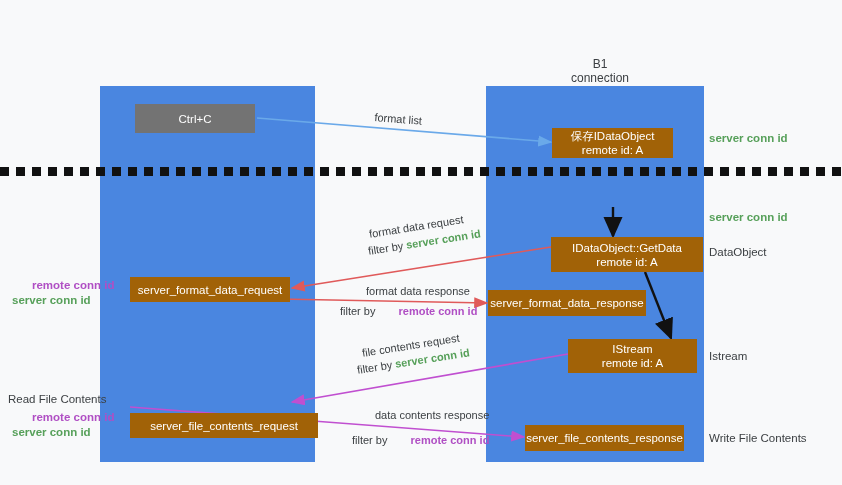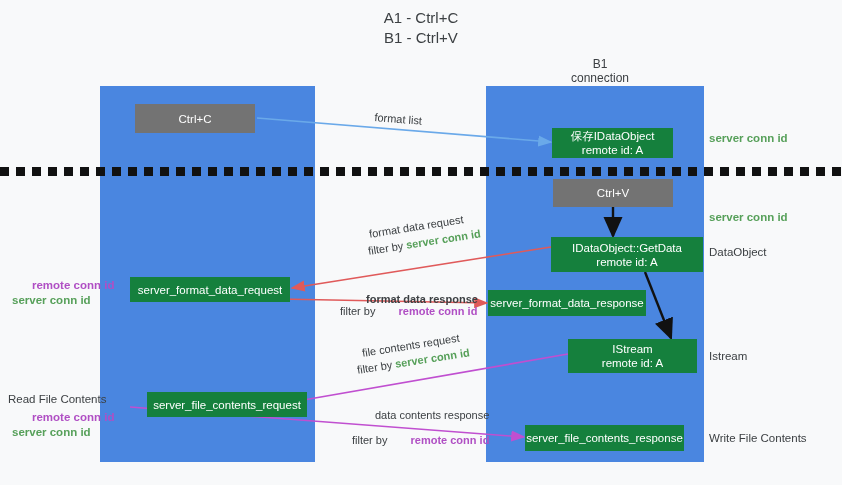--- a/index.html
+++ b/index.html
@@ -52,21 +52,21 @@
     display: flex;
     align-items: center;
     justify-content: center;
     flex-direction: column;
     color: #ffffff;
     font-size: 11.5px;
     line-height: 14px;
     text-align: center;
     padding: 2px 4px;
   }
-  .node.orange { background: #15803d; }
+  .node.orange { background: #a16207; }
   .node.green  { background: #737373; }
 
   .side-label {
     position: absolute;
     font-size: 11.5px;
     line-height: 15px;
   }
   .green-text { color: #57a05a; font-weight: bold; }
   .purple-text { color: #b04fc4; font-weight: bold; margin-left: 20px; }
   .dark-text { color: #3c4043; }
@@ -93,24 +93,20 @@
     height: 9px;
     background-image: repeating-linear-gradient(to right,
         #111111 0px, #111111 9px, rgba(0,0,0,0) 9px, rgba(0,0,0,0) 16px);
   }
 </style>
 </head>
 <body>
 
 <div id="canvas">
 
-  <div class="title-block">
-    <div>A1 - Ctrl+C</div>
-    <div>B1 - Ctrl+V</div>
-  </div>
 
   <div class="col-head" id="head-a1">
     <div>A1</div>
     <div>remote</div>
   </div>
   <div class="col-head" id="head-b1">
     <div>B1</div>
     <div>connection</div>
   </div>
 
@@ -152,43 +148,40 @@
 
   <div class="node green" style="left:135px; top:104px; width:120px; height:29px;">
     <span>Ctrl+C</span>
   </div>
 
   <div class="node orange" style="left:552px; top:128px; width:121px; height:30px;">
     <span>保存IDataObject</span>
     <span>remote id: A</span>
   </div>
 
-  <div class="node green" style="left:553px; top:179px; width:120px; height:28px;">
-    <span>Ctrl+V</span>
-  </div>
 
   <div class="node orange" style="left:551px; top:237px; width:152px; height:35px;">
     <span>IDataObject::GetData</span>
     <span>remote id: A</span>
   </div>
 
   <div class="node orange" style="left:130px; top:277px; width:160px; height:25px;">
     <span>server_format_data_request</span>
   </div>
 
   <div class="node orange" style="left:488px; top:290px; width:158px; height:26px;">
     <span>server_format_data_response</span>
   </div>
 
   <div class="node orange" style="left:568px; top:339px; width:129px; height:34px;">
     <span>IStream</span>
     <span>remote id: A</span>
   </div>
 
-  <div class="node orange" style="left:130px; top:392px; width:160px; height:25px;margin-left:17px;">
+  <div class="node orange" style="left:130px; top:413px; width:188px; height:25px;">
     <span>server_file_contents_request</span>
   </div>
 
   <div class="node orange" style="left:525px; top:425px; width:159px; height:26px;">
     <span>server_file_contents_response</span>
   </div>
 
   <div class="side-label green-text" style="left:709px; top:131px;">
     <span>server conn id</span>
   </div>
@@ -226,21 +219,21 @@
     <span>format list</span>
   </div>
 
   <div class="edge-label" style="left:368px; top:227px; transform: rotate(-9deg);">
     <span>format data request</span>
   </div>
   <div class="edge-label" style="left:367px; top:244px; transform: rotate(-9deg);">
     <span>filter by </span><span class="green-text">server conn id</span>
   </div>
 
-  <div class="edge-label" style="left:366px; top:292px;font-weight:bold;">
+  <div class="edge-label" style="left:366px; top:284px;">
     <span>format data response</span>
   </div>
   <div class="edge-label" style="left:340px; top:304px;">
     <span>filter by </span><span class="purple-text">remote conn id</span>
   </div>
 
   <div class="edge-label" style="left:361px; top:346px; transform: rotate(-9deg);">
     <span>file contents request</span>
   </div>
   <div class="edge-label" style="left:356px; top:363px; transform: rotate(-9deg);">

